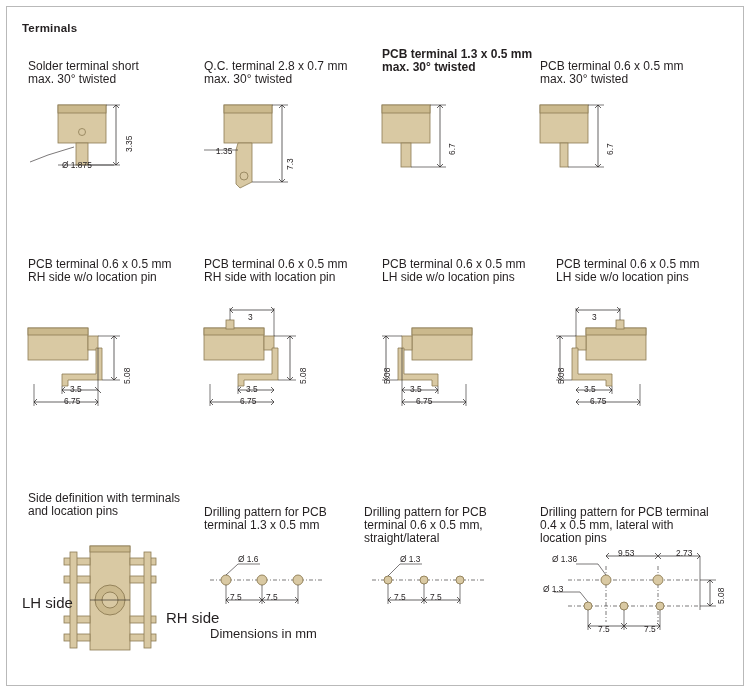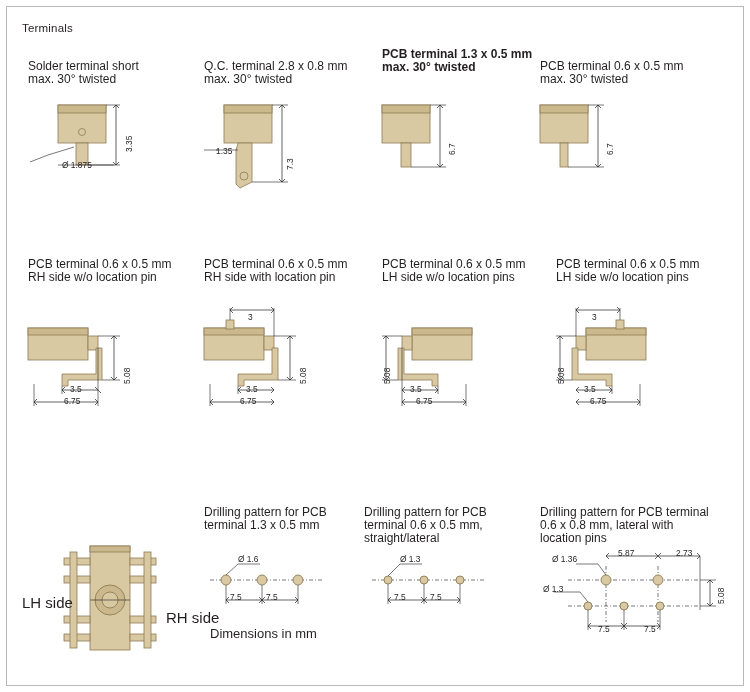--- a/index.html
+++ b/index.html
@@ -25,21 +25,21 @@
     width: 738px;
     height: 680px;
     border: 1px solid #b9b9b9;
     box-sizing: border-box;
   }
   .title {
     position: absolute;
     left: 22px;
     top: 22px;
     font-size: 11.5px;
-    font-weight: normal;
+    font-weight: bold;
     color: #231f20;
     letter-spacing: 0.2px;
   }
   .caption {
     position: absolute;
     font-size: 12px;
     line-height: 13px;
     color: #231f20;
     white-space: pre-line;
   }
@@ -74,21 +74,21 @@
 </head>
 <body>
 
 <div id="page">
   <div class="frame"></div>
 
   <div class="title">Terminals</div>
 
   <div class="caption" style="left:28px; top:60px; width:165px;">Solder terminal short
 max. 30° twisted</div>
-  <div class="caption" style="left:204px; top:60px; width:175px;">Q.C. terminal 2.8 x 0.8 mm
+  <div class="caption" style="left:204px; top:60px; width:175px;">Q.C. terminal 2.8 x 0.7 mm
 max. 30° twisted</div>
   <div class="caption" style="left:382px; top:48px; width:175px;font-weight:bold;">PCB terminal 1.3 x 0.5 mm
 max. 30° twisted</div>
   <div class="caption" style="left:540px; top:60px; width:190px;">PCB terminal 0.6 x 0.5 mm
 max. 30° twisted</div>
 
   <svg style="position:absolute; left:28px; top:100px;" width="160" height="100">
     <rect class="body-fill" x="30" y="5" width="48" height="38"></rect>
     <rect class="body-fill2" x="30" y="5" width="48" height="8"></rect>
     <rect class="pin-fill" x="48" y="43" width="12" height="22"></rect>
@@ -255,27 +255,29 @@
     <path class="dimline" d="M23 81 L20 84 L23 87"></path>
     <path class="dimline" d="M81 81 L84 84 L81 87"></path>
     <path class="thinline" d="M84 66 L84 88"></path>
     <path class="thinline" d="M56 68 L56 76"></path>
   </svg>
   <div class="dimtext" style="left:592px; top:312px;">3</div>
   <div class="dimtext vert" style="left:556px; top:384px;">5.08</div>
   <div class="dimtext" style="left:584px; top:384px;">3.5</div>
   <div class="dimtext" style="left:590px; top:396px;">6.75</div>
 
+  <div class="caption" style="left:28px; top:492px; width:185px;">Side definition with terminals
+and location pins</div>
   <div class="caption" style="left:204px; top:506px; width:160px;">Drilling pattern for PCB
 terminal 1.3 x 0.5 mm</div>
   <div class="caption" style="left:364px; top:506px; width:165px;">Drilling pattern for PCB
 terminal 0.6 x 0.5 mm,
 straight/lateral</div>
   <div class="caption" style="left:540px; top:506px; width:200px;">Drilling pattern for PCB terminal
-0.6 x 0.8 mm, lateral with
+0.4 x 0.5 mm, lateral with
 location pins</div>
 
   <svg style="position:absolute; left:28px; top:540px;" width="180" height="120">
     <rect class="body-fill" x="62" y="6" width="40" height="104"></rect>
     <rect class="body-fill2" x="62" y="6" width="40" height="6"></rect>
     <rect class="pin-fill" x="36" y="18" width="26" height="7"></rect>
     <rect class="pin-fill" x="36" y="36" width="26" height="7"></rect>
     <rect class="pin-fill" x="36" y="76" width="26" height="7"></rect>
     <rect class="pin-fill" x="36" y="94" width="26" height="7"></rect>
     <rect class="pin-fill" x="102" y="18" width="26" height="7"></rect>
@@ -364,19 +366,19 @@
     <path class="dimline" d="M51 73 L48 76 L51 79"></path>
     <path class="dimline" d="M81 73 L84 76 L81 79"></path>
     <path class="dimline" d="M84 76 L120 76"></path>
     <path class="dimline" d="M87 73 L84 76 L87 79"></path>
     <path class="dimline" d="M117 73 L120 76 L117 79"></path>
     <path class="thinline" d="M48 60 L48 80"></path>
     <path class="thinline" d="M84 60 L84 80"></path>
     <path class="thinline" d="M120 60 L120 80"></path>
   </svg>
   <div class="dimtext" style="left:552px; top:554px;">Ø 1.36</div>
-  <div class="dimtext" style="left:618px; top:548px;">5.87</div>
+  <div class="dimtext" style="left:618px; top:548px;">9.53</div>
   <div class="dimtext" style="left:676px; top:548px;">2.73</div>
   <div class="dimtext" style="left:543px; top:584px;">Ø 1.3</div>
   <div class="dimtext vert" style="left:716px; top:604px;">5.08</div>
   <div class="dimtext" style="left:598px; top:624px;">7.5</div>
   <div class="dimtext" style="left:644px; top:624px;">7.5</div>
 </div>
 
 </body></html>

